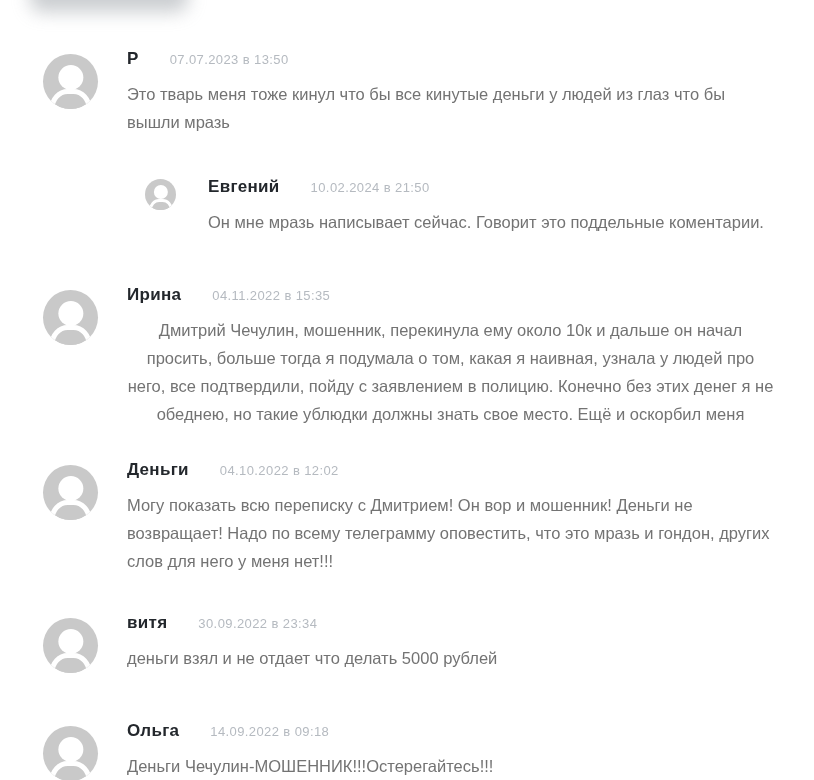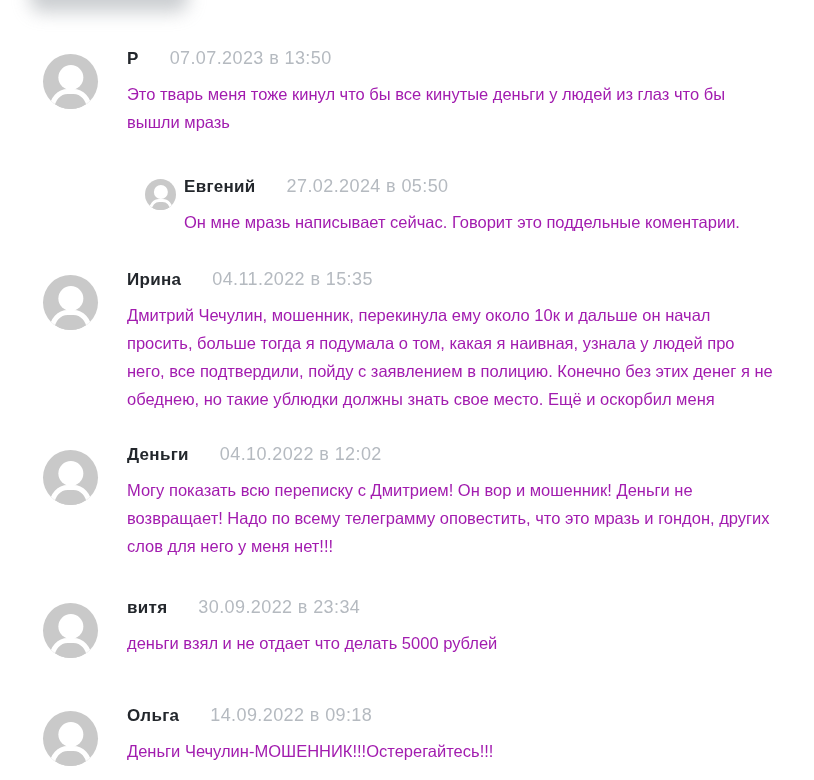--- a/index.html
+++ b/index.html
@@ -30,22 +30,22 @@
   .comments {
     position: relative;
     padding: 47px 40px 0 43px;
   }
   .comment {
     display: flex;
     align-items: flex-start;
     gap: 29px;
   }
   .comment:nth-child(1) { margin-bottom: 39px; }
-  .comment--reply       { margin-left: 102px; gap: 8px; margin-bottom: 32px; text-align: right; }
-  .comment:nth-child(3) { margin-bottom: 30px; }
+  .comment--reply       { margin-left: 102px; gap: 32px; margin-bottom: 47px; text-align: right; }
+  .comment:nth-child(3) { margin-bottom: 30px; text-align: center; }
   .comment:nth-child(4) { margin-bottom: 36px; }
   .comment:nth-child(5) { margin-bottom: 46px; }
   .comment:nth-child(6) { margin-bottom: 16px; }
 
   
   .avatar {
     position: relative;
     flex: none;
     width: 55px;
     height: 55px;
@@ -92,32 +92,32 @@
   }
   .comment__author {
     font-size: 17px;
     font-weight: 700;
     line-height: 24px;
     letter-spacing: 0.3px;
     color: #23272c;
     white-space: nowrap;
   }
   .comment__date {
-    font-size: 18px;
+    font-size: 13px;
     font-weight: 500;
     letter-spacing: 0.4px;
     color: #b5bac0;
     white-space: nowrap;
   }
   .comment__text {
     margin: 0;
     max-width: 650px;
     font-size: 16.5px;
     line-height: 28px;
-    color: #a21caf;
+    color: #737373;
   }
 </style>
 </head>
 <body>
 
 <div class="page">
 
   <div class="top-shadow"></div>
 
   <section class="comments">
@@ -137,21 +137,21 @@
     </article>
 
     <article class="comment comment--reply">
       <div class="avatar">
         <span class="avatar__head"></span>
         <span class="avatar__torso"></span>
       </div>
       <div class="comment__content">
         <header class="comment__header">
           <span class="comment__author">Евгений</span>
-          <time class="comment__date">27.02.2024 в 05:50</time>
+          <time class="comment__date">10.02.2024 в 21:50</time>
         </header>
         <p class="comment__text">Он мне мразь написывает сейчас. Говорит это поддельные коментарии.</p>
       </div>
     </article>
 
     <article class="comment">
       <div class="avatar">
         <span class="avatar__head"></span>
         <span class="avatar__torso"></span>
       </div>

